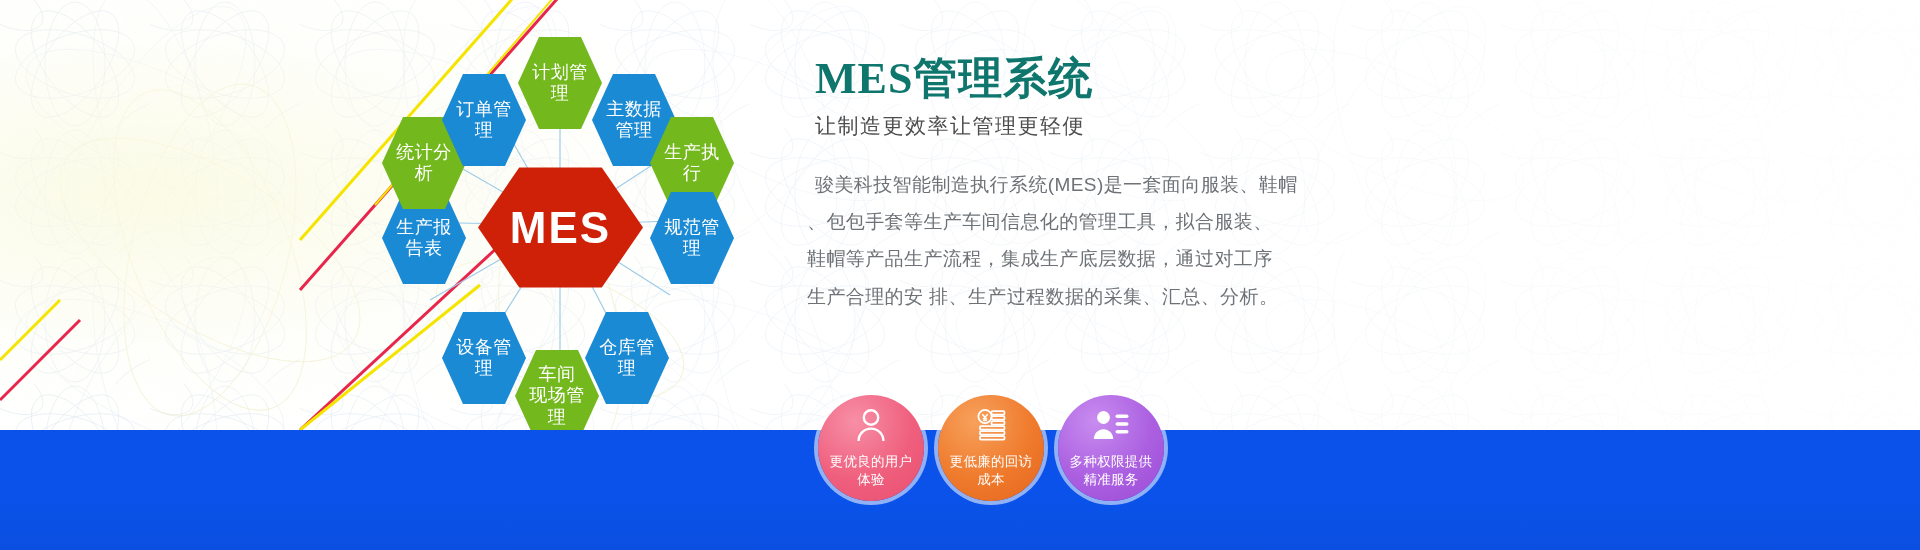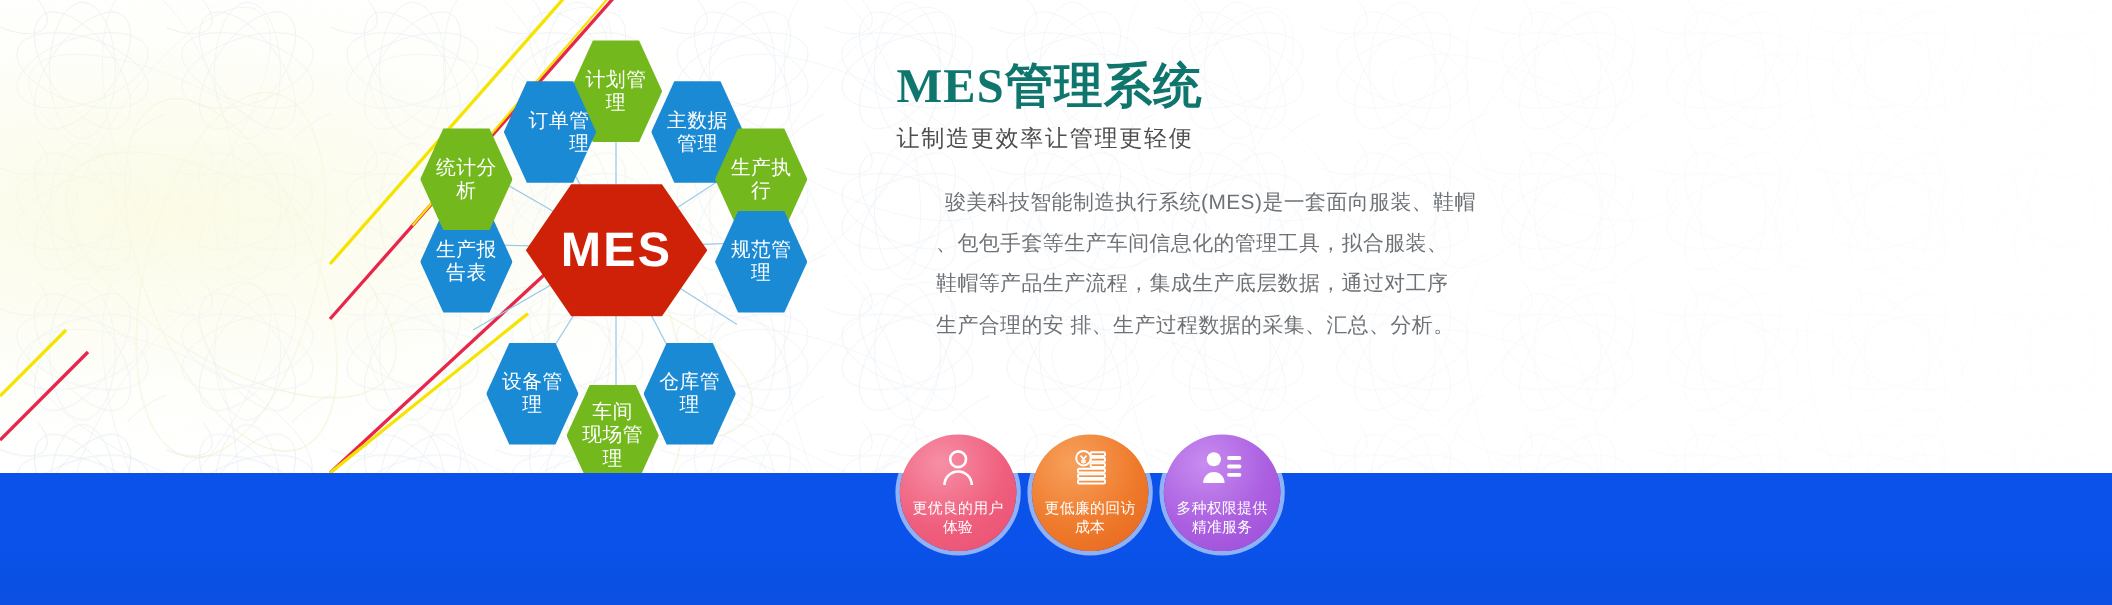--- a/index.html
+++ b/index.html
@@ -52,21 +52,21 @@
   }
   .subtitle {
     margin-top:9px;
     font-size:21px; color:#4d4d4d; letter-spacing:1.5px; font-weight:400;
   }
   .para {
     margin-top:26px;
     font-size:19px; color:#6e7276; line-height:1.95; letter-spacing:0.4px;
     max-width:460px;
   }
-  .para .l { display:block; white-space:nowrap;margin-left:44px; }
+  .para .l { display:block; white-space:nowrap; }
   .para .l:nth-child(n+2) { text-indent:-8px; }
 
   
   .badges { position:absolute; left:818px; top:395px; display:flex; gap:14px; }
   .badge {
     width:106px; height:106px; border-radius:50%;
     display:flex; flex-direction:column; align-items:center; justify-content:flex-end;
     color:#fff; position:relative;
     box-shadow:0 0 0 4px rgba(255,255,255,0.55);
     padding-bottom:12px;
@@ -179,21 +179,21 @@
     </div>
     <div class="hex blue" style="left:122px; top:300px; width:84px; height:96px;">
       <span>设备管理</span>
     </div>
     <div class="hex blue" style="left:62px; top:180px; width:84px; height:96px;">
       <span>生产报告表</span>
     </div>
     <div class="hex green" style="left:62px; top:105px; width:84px; height:96px;">
       <span>统计分析</span>
     </div>
-    <div class="hex blue" style="left:138px; top:62px; width:84px; height:96px;text-align:right;">
+    <div class="hex blue" style="left:122px; top:62px; width:84px; height:96px;">
       <span>订单管理</span>
     </div>
 
     <div class="hex core" style="left:158px; top:155px; width:165px; height:125px;">
       <span>MES</span>
     </div>
   </div>
 
   <div class="bg-blue-grad"></div>
 

